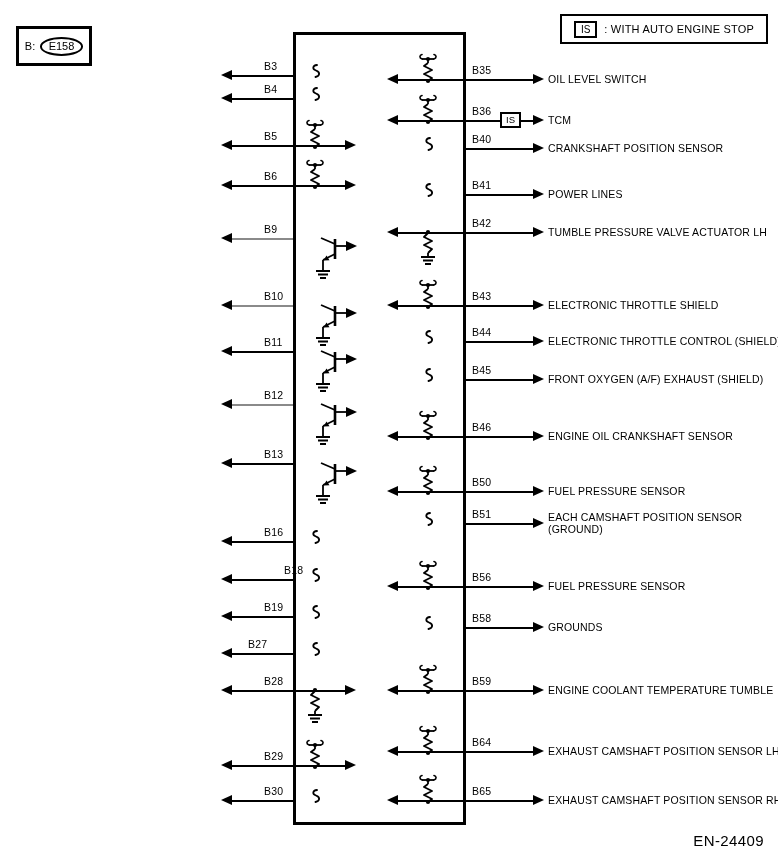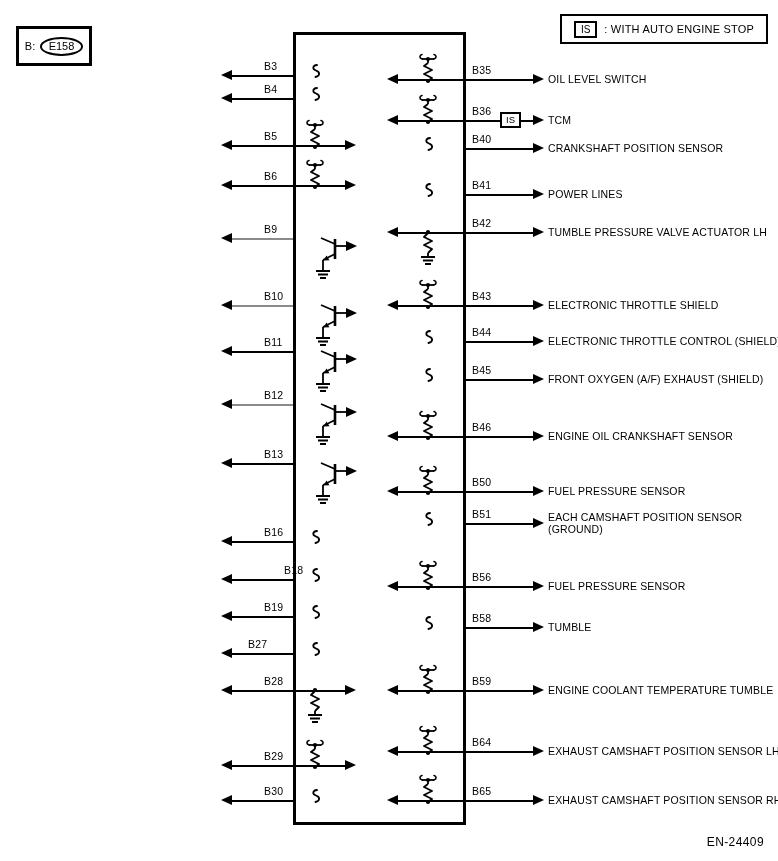--- a/index.html
+++ b/index.html
@@ -130,21 +130,21 @@
     top:-8px;
   }
 
   
   .sym{ position:absolute; }
   .sym svg{ display:block; }
 
   .page-code{
     position:absolute;
     right:14px; bottom:12px;
-    font-size:12px;
+    font-size:15px;
     color:#000;
     letter-spacing:.4px;
   }
 </style>
 </head>
 <body>
 
 <div id="page">
 
   <div class="conn-box">
@@ -637,21 +637,21 @@
             </svg>
           </span>
         </span>
         <div class="wire" style="left:398px; width:68px;"></div>
         <div class="arrow-l" style="left:387px;"></div>
       </div>
       <div class="row row-right" style="top:627px;left:0;width:778px;">
         <div class="wire" style="left:466px; width:67px;"></div>
         <div class="arrow-r" style="left:533px;"></div>
         <div class="pin" style="left:472px;">B58</div>
-        <div class="cname right" style="left:548px;">TUMBLE</div>
+        <div class="cname right" style="left:548px;">GROUNDS</div>
         <span style="position:absolute;left:424px;top:-11px;">
           <span class="sym" style="">
             <svg width="12" height="15" viewBox="0 0 12 15">
               <path d="M6 1 C1.5 1.5 1 5 5 6.5 C9.5 8.2 9 12 4.5 13" fill="none" stroke="#000000" stroke-width="1.8" stroke-linecap="round"></path>
             </svg>
           </span>
         </span>
       </div>
       <div class="row row-right" style="top:690px;left:0;width:778px;">
         <div class="wire" style="left:466px; width:67px;"></div>

